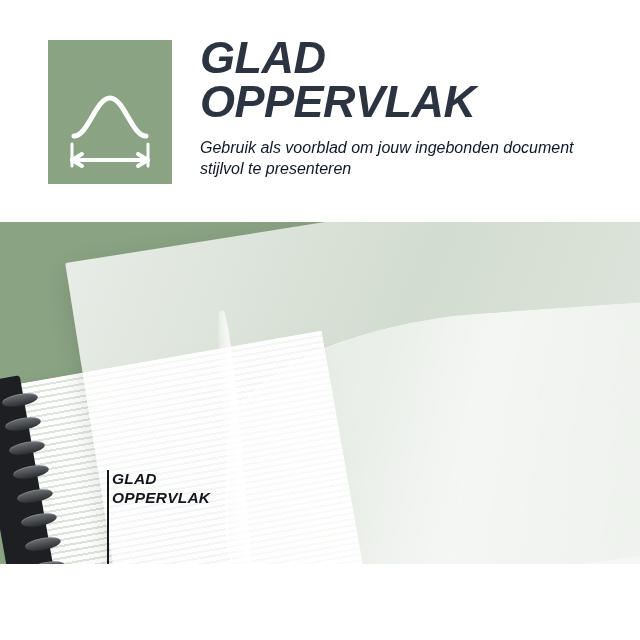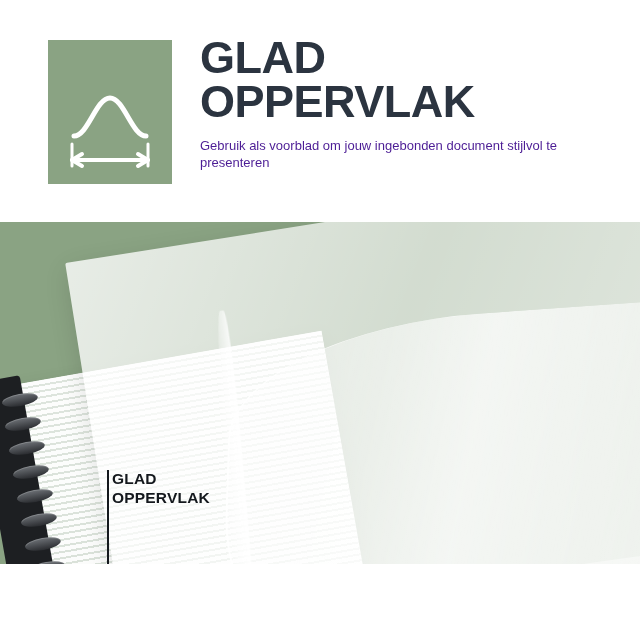--- a/index.html
+++ b/index.html
@@ -11,20 +11,21 @@
     height: 640px;
     font-family: "Liberation Sans", sans-serif;
     background: #ffffff;
     overflow: hidden;
   }
   .poster {
     position: relative;
     width: 640px;
     height: 564px;
     overflow: hidden;
+    font-style: italic;
   }
 
   
   .header {
     position: absolute;
     left: 0; top: 0;
     width: 640px;
     height: 222px;
     background: #ffffff;
     box-sizing: border-box;
@@ -51,23 +52,23 @@
     line-height: 0.98;
     font-weight: bold;
     color: #2b3440;
     letter-spacing: -0.5px;
     margin: 0;
     text-transform: uppercase;
   }
   .title .l2 { display: block; }
   .subtitle {
     margin: 14px 0 16px 0;
-    font-size: 13px;
+    font-size: 16px;
     line-height: 1.28;
-    color: #4c1d95;
+    color: #0f172a;
     max-width: 400px;
   }
 
   
   .photo {
     position: absolute;
     left: 0;
     top: 222px;
     width: 640px;
     height: 418px;

